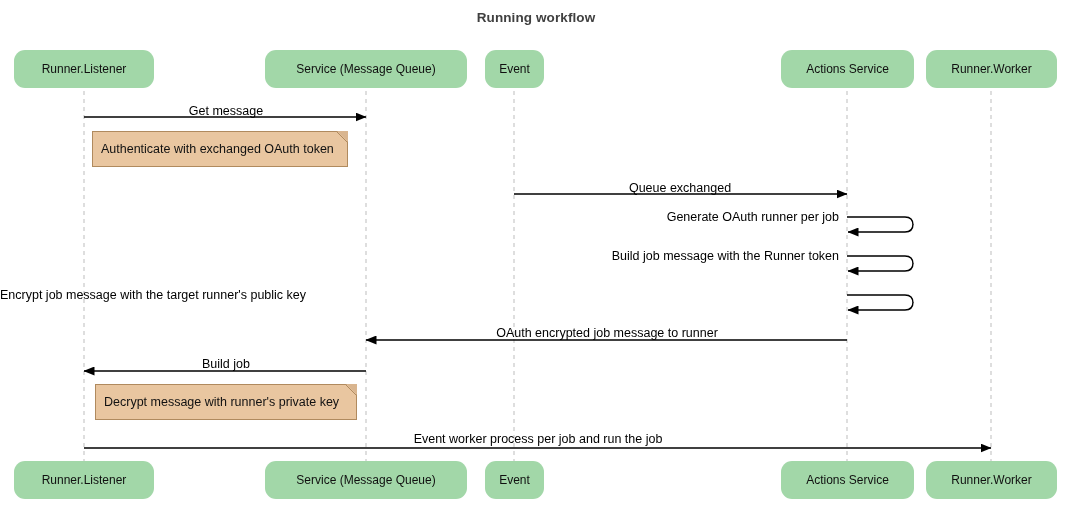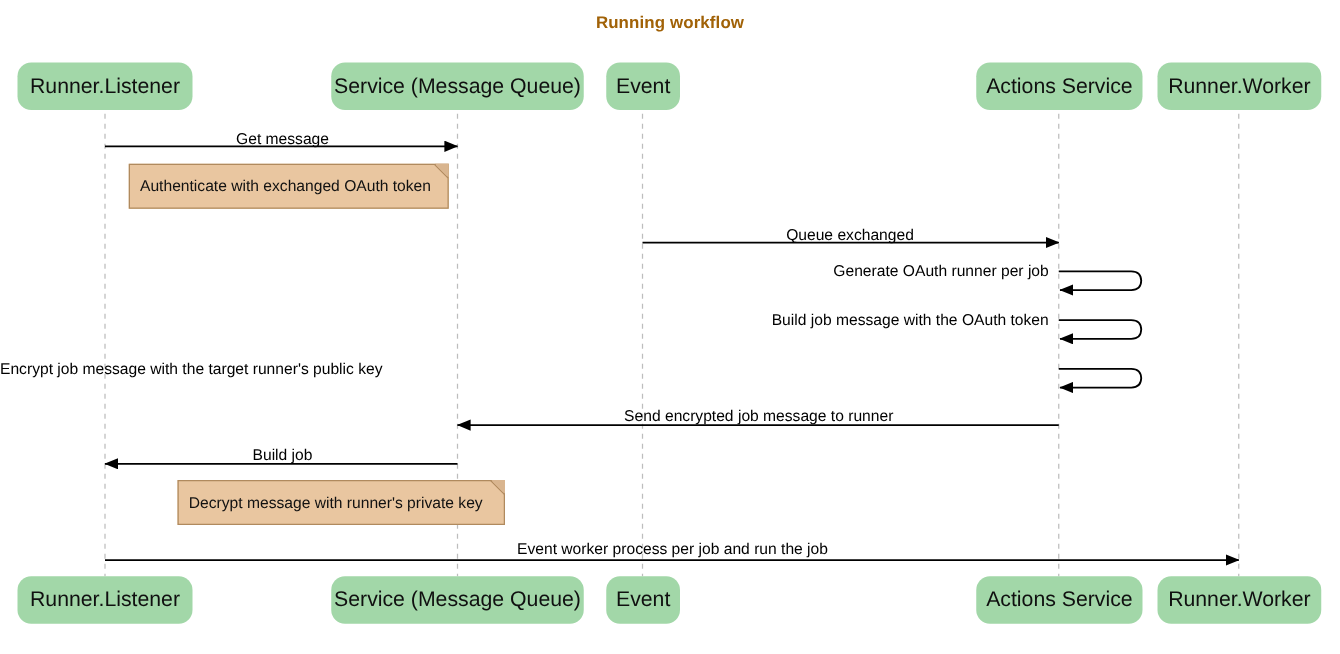--- a/index.html
+++ b/index.html
@@ -27,31 +27,31 @@
   }
   .diagram-title {
     position: absolute;
     left: 0;
     top: 10px;
     width: 1072px;
     text-align: center;
     font-size: 13.5px;
     font-weight: bold;
     letter-spacing: 0.1px;
-    color: #a16207;
+    color: #404040;
   }
   .participant-box {
     position: absolute;
     box-sizing: border-box;
     background: #a2d7a8;
     border-radius: 11px;
     display: flex;
     align-items: center;
     justify-content: center;
-    font-size: 17px;
+    font-size: 12px;
     color: #101010;
     white-space: nowrap;
     padding: 0 10px;
   }
   .note-box {
     position: absolute;
     box-sizing: border-box;
     background: #e9c6a0;
     border: 1px solid #b08a5e;
     display: flex;
@@ -152,39 +152,39 @@
         <span>Event</span>
       </div>
       <div class="participant-box" style="left: 781px; top: 461px; width: 133px; height: 38px;">
         <span>Actions Service</span>
       </div>
       <div class="participant-box" style="left: 926px; top: 461px; width: 131px; height: 38px;">
         <span>Runner.Worker</span>
       </div>
     </div>
   <div id="notes-layer">
-      <div class="note-box" style="left: 103px; top: 131px; width: 256px; height: 36px;">
+      <div class="note-box" style="left: 92px; top: 131px; width: 256px; height: 36px;">
         <span>Authenticate with exchanged OAuth token</span>
         <span class="note-fold"></span>
         <span class="note-fold-edge"><svg width="12" height="12" viewBox="0 0 12 12" xmlns="http://www.w3.org/2000/svg">
             <path d="M0.5,0.5 L11.5,11.5" stroke="#b08a5e" stroke-width="1" fill="none"></path>
           </svg></span>
       </div>
-      <div class="note-box" style="left: 95px; top: 384px; width: 262px; height: 36px; margin-left: 47px;">
+      <div class="note-box" style="left: 95px; top: 384px; width: 262px; height: 36px;">
         <span>Decrypt message with runner's private key</span>
         <span class="note-fold"></span>
         <span class="note-fold-edge"><svg width="12" height="12" viewBox="0 0 12 12" xmlns="http://www.w3.org/2000/svg">
             <path d="M0.5,0.5 L11.5,11.5" stroke="#b08a5e" stroke-width="1" fill="none"></path>
           </svg></span>
       </div>
     </div>
   <div id="labels-layer">
       <div class="msg-label" style="top: 104px; left: 226px;">Get message</div>
       <div class="msg-label" style="top: 181px; left: 680px;">Queue exchanged</div>
       <div class="msg-label right-anchor" style="top: 210px; left: 0px; width: 843px; text-align: right; padding-right: 4px; box-sizing: border-box;">Generate OAuth runner per job</div>
-      <div class="msg-label right-anchor" style="top: 249px; left: 0px; width: 843px; text-align: right; padding-right: 4px; box-sizing: border-box;">Build job message with the OAuth token</div>
+      <div class="msg-label right-anchor" style="top: 249px; left: 0px; width: 843px; text-align: right; padding-right: 4px; box-sizing: border-box;">Build job message with the Runner token</div>
       <div class="msg-label right-anchor" style="top: 288px; left: 0px; width: 843px; text-align: left; padding-right: 4px; box-sizing: border-box;">Encrypt job message with the target runner's public key</div>
-      <div class="msg-label" style="top: 326px; left: 607px;">Send encrypted job message to runner</div>
+      <div class="msg-label" style="top: 326px; left: 607px;">OAuth encrypted job message to runner</div>
       <div class="msg-label" style="top: 357px; left: 226px;">Build job</div>
       <div class="msg-label" style="top: 432px; left: 538px;">Event worker process per job and run the job</div>
     </div>
 
 </div>
 
 </body></html>

